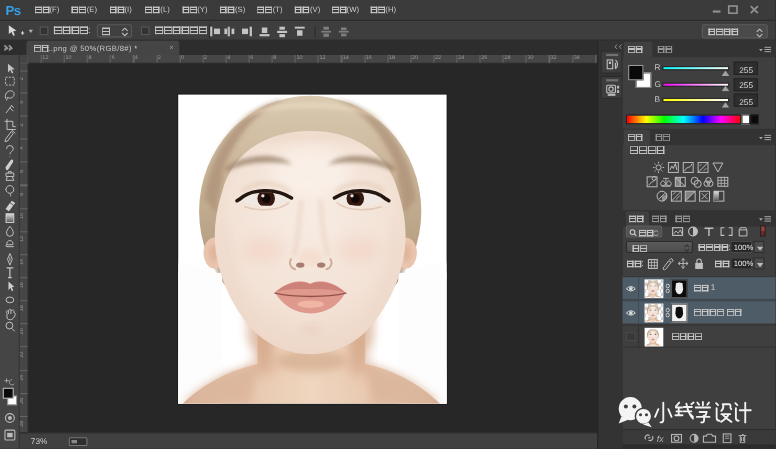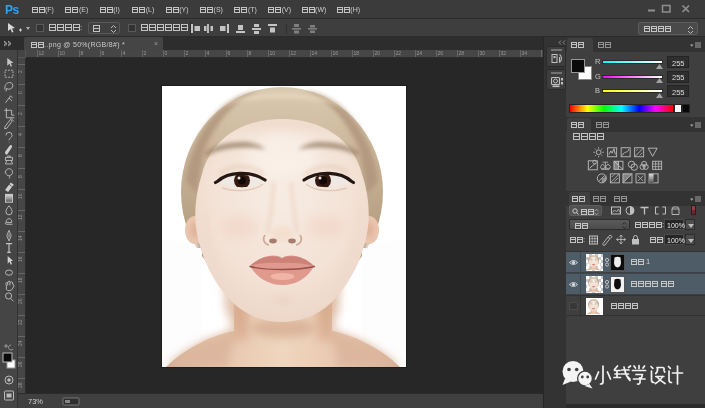--- a/index.html
+++ b/index.html
@@ -595,20 +595,36 @@
   </div>
   <div class="ab" id="lrow3" style="left:0;top:258px;width:139px;height:21px;background:#3f3f3f;border-top:1px solid #333;border-bottom:1px solid #333">
     <div class="ab" style="left:3px;top:6px;width:9px;height:8px;background:#383838;border:1px solid #4a4a4a"></div>
     <div class="ab" style="left:14px;top:0;width:1px;height:21px;background:#333"></div>
     <div class="ab" style="left:20px;top:2px;width:17px;height:17px;background:#fff"><svg width="17" height="17" viewBox="14 0 216 281">
           <use href="#pf"></use>
         </svg></div>
     <div class="txt ab" style="left:44px;top:6px;white-space:nowrap"><i class="c s6"></i><i class="c s6"></i><i class="c s6"></i><i class="c s6"></i></div>
   </div>
 
+  <div class="ab" style="left:0;top:353px;width:139px;height:14px;background:#3a3a3a;border-top:1px solid #2d2d2d">
+    <svg class="ab" id="botbar" style="left:18px;top:2px" width="100" height="10" viewBox="0 0 100 10">
+    <g stroke="#b5b5b5" fill="none" stroke-width="1">
+      <path d="M3 6.5 a2.5 2.5 0 0 1 3.5-3.5 M9 3.5 a2.5 2.5 0 0 1-3.5 3.5 M5 5 l2.5 0"></path>
+      <text x="13" y="8.5" font-size="8" font-style="italic" fill="#b5b5b5" stroke="none" font-family="Liberation Serif,serif">fx</text>
+      <rect x="26.5" y="2" width="9" height="7"></rect>
+          <circle cx="31" cy="5.5" r="2.2"></circle>
+      <circle cx="47" cy="5.5" r="3.6"></circle>
+          <path d="M47 1.9 a3.6 3.6 0 0 1 0 7.2z" fill="#b5b5b5" stroke="none"></path>
+      <path d="M58 3.5 l1-1.7 h4 l1 1.7 h2.5 v5.5 h-11 v-5.5 z"></path>
+      <rect x="73.5" y="1.5" width="7" height="8"></rect>
+          <path d="M75 3.5 h4 M75 5.5 h4" stroke-width=".7"></path>
+      <path d="M87.5 3 h7 M89 3 v6.5 h4 v-6.5 M90.5 2 h1.5 M90 4.5 v3.5 M92 4.5 v3.5" stroke-width=".9"></path>
+    </g>
+    </svg>
+  </div>
   <div class="ab" style="left:0;top:367px;width:139px;height:4px;background:#2c2c2c"></div>
 </div>
 
 <svg class="ab" style="left:558px;top:357px" width="135" height="34" viewBox="0 0 135 34" id="wm">
   <circle cx="15" cy="14.5" r="10.5" fill="#f4f4f4"></circle>
   <path d="M7 21.5 L4.5 28 L13 24.5 Z" fill="#f4f4f4"></path>
   <circle cx="11" cy="12.5" r="1.8" fill="#3f3f3f"></circle>
     <circle cx="18.7" cy="12.5" r="1.8" fill="#3f3f3f"></circle>
   <circle cx="27" cy="21.5" r="7.4" fill="#f4f4f4" stroke="#3f3f3f" stroke-width="1.3"></circle>
   <path d="M31.5 27 L34.5 31.5 L26.5 29 Z" fill="#f4f4f4"></path>

